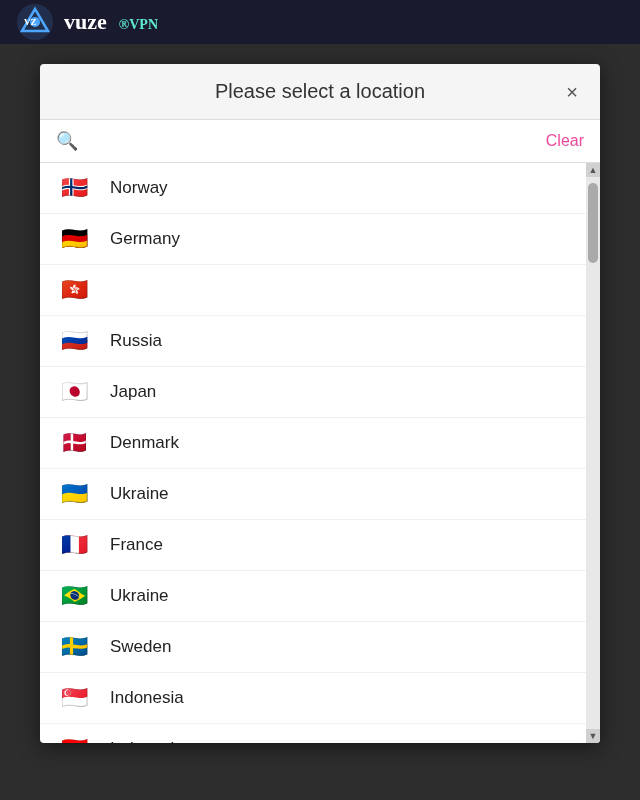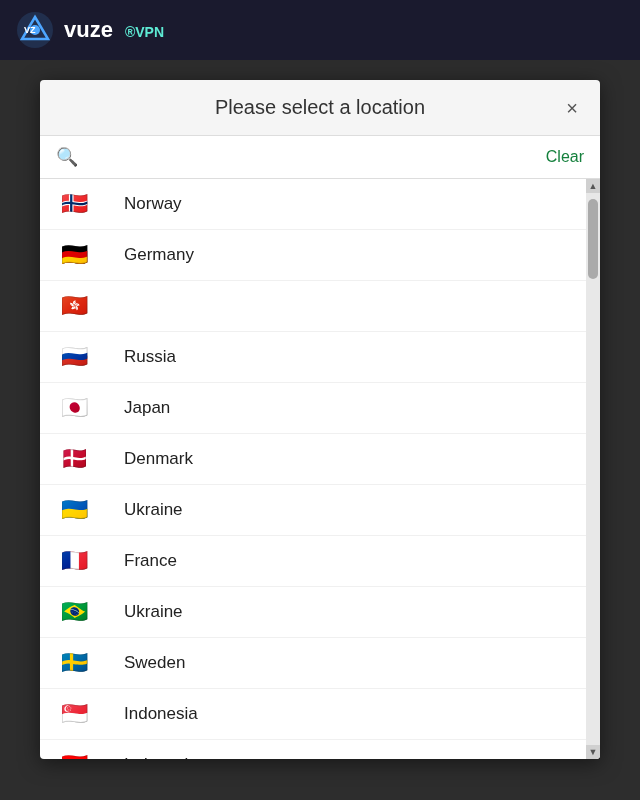--- a/index.html
+++ b/index.html
@@ -7,25 +7,26 @@
       width: 640px;
       height: 800px;
       background: #2d2d2d;
       font-family: 'Segoe UI', Arial, sans-serif;
       overflow: hidden;
     }
 
     
     .top-bar {
       background: #1a1a2e;
-      height: 60px;
+      height: 44px;
       display: flex;
       align-items: center;
       padding: 0 16px;
       gap: 10px;
+      font-family: Liberation Serif, serif;
     }
     .logo-icon {
       width: 38px;
       height: 38px;
     }
 
     
     .modal-container {
       background: #3a3a3a;
       margin: 20px auto;
@@ -82,21 +83,21 @@
       border: none;
       outline: none;
       font-size: 16px;
       color: #333;
       background: transparent;
     }
     .clear-btn {
       background: none;
       border: none;
       cursor: pointer;
-      color: #15803d;
+      color: #ec4899;
       font-size: 16px;
       font-weight: 500;
     }
 
     
     .country-list-wrapper {
       background: #ffffff;
       height: 580px;
       overflow: hidden;
       position: relative;
@@ -124,21 +125,20 @@
       display: inline-flex;
       align-items: center;
       justify-content: center;
       font-size: 22px;
       flex-shrink: 0;
     }
 
     .country-name {
       font-size: 17px;
       color: #222;
-      margin-left: 14px;
     }
     .scrollbar-thumb {
       width: 10px;
       margin: 0 2px;
       background: #aaa;
       border-radius: 5px;
       position: absolute;
       top: 6px;
       height: 80px;
     }

